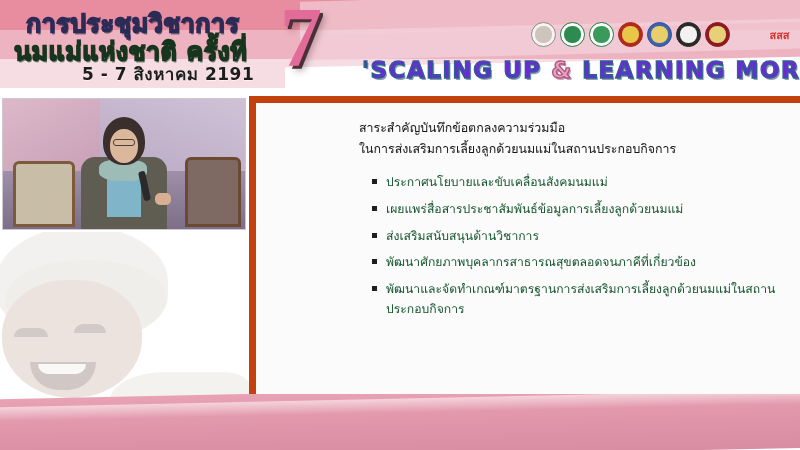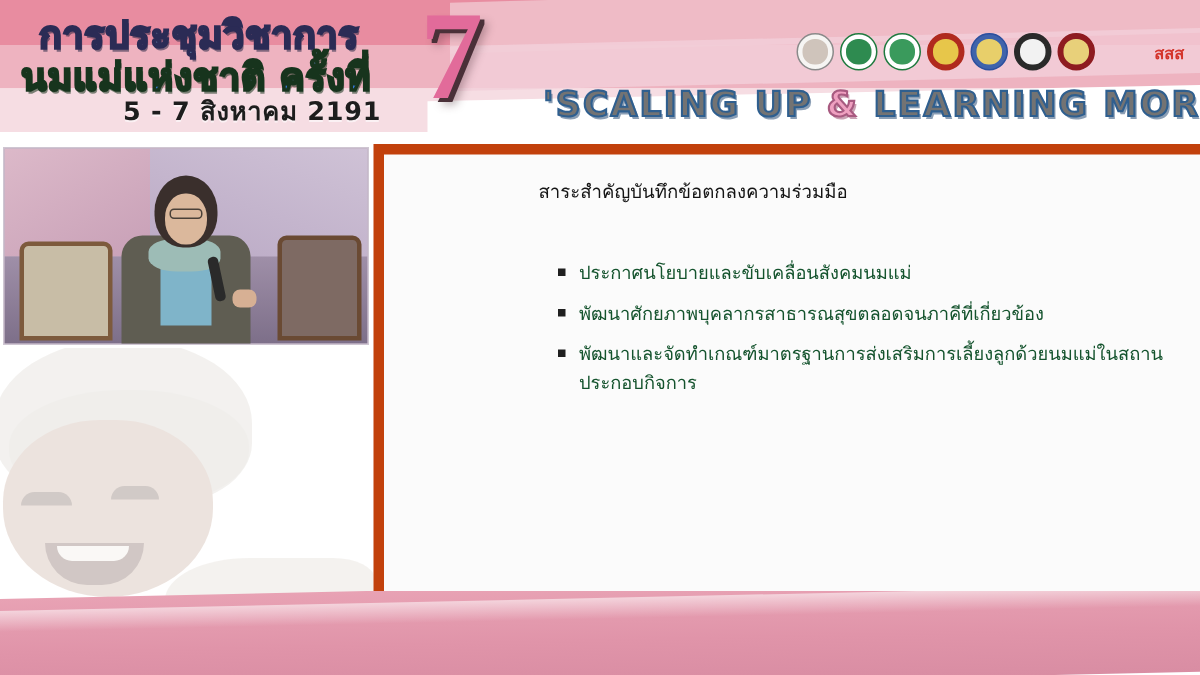--- a/index.html
+++ b/index.html
@@ -62,21 +62,21 @@
     text-shadow:3px 3px 0 #4a3038, 5px 5px 6px rgba(70,40,50,.35);
     line-height:1;
   }
 
   
   #slogan {
     position:absolute; left:362px; top:57px;
     font-size:23px; font-weight:bold; letter-spacing:1.5px;
     white-space:nowrap; font-family:"DejaVu Sans", sans-serif;
   }
-  #slogan .w { color:#737373; -webkit-text-stroke:1.4px #2f5f8f;
+  #slogan .w { color:#6d28d9; -webkit-text-stroke:1.4px #2f5f8f;
                text-shadow:1.5px 2px 0 rgba(45,80,120,.55); }
   #slogan .amp { color:#efa0c0; -webkit-text-stroke:1.4px #a85a80;
                  text-shadow:1.5px 2px 0 rgba(150,70,105,.5); }
 
   
   #logos {
     position:absolute; right:8px; top:22px;
     display:flex; align-items:center; gap:4px;
   }
   .logo { width:25px; height:25px; border-radius:50%; position:relative;
@@ -252,24 +252,27 @@
     <div class="bb-eye-r"></div>
     <div class="bb-mouth">
       <div class="bb-teeth"></div>
     </div>
     <div class="bb-shoulder"></div>
   </div>
 
   <div id="panel">
     <div id="heading">
       <div>สาระสำคัญบันทึกข้อตกลงความร่วมมือ</div>
+      <div>ในการส่งเสริมการเลี้ยงลูกด้วยนมแม่ในสถานประกอบกิจการ</div>
     </div>
 
     <ul id="bullets">
       <li>ประกาศนโยบายและขับเคลื่อนสังคมนมแม่</li>
+      <li>เผยแพร่สื่อสารประชาสัมพันธ์ข้อมูลการเลี้ยงลูกด้วยนมแม่</li>
+      <li>ส่งเสริมสนับสนุนด้านวิชาการ</li>
       <li>พัฒนาศักยภาพบุคลากรสาธารณสุขตลอดจนภาคีที่เกี่ยวข้อง</li>
       <li>พัฒนาและจัดทำเกณฑ์มาตรฐานการส่งเสริมการเลี้ยงลูกด้วยนมแม่ในสถานประกอบกิจการ</li>
     </ul>
   </div>
 
   <div id="bottom-wrap">
     <div id="bottom-band"></div>
     <div id="bottom-sheen"></div>
   </div>
 

